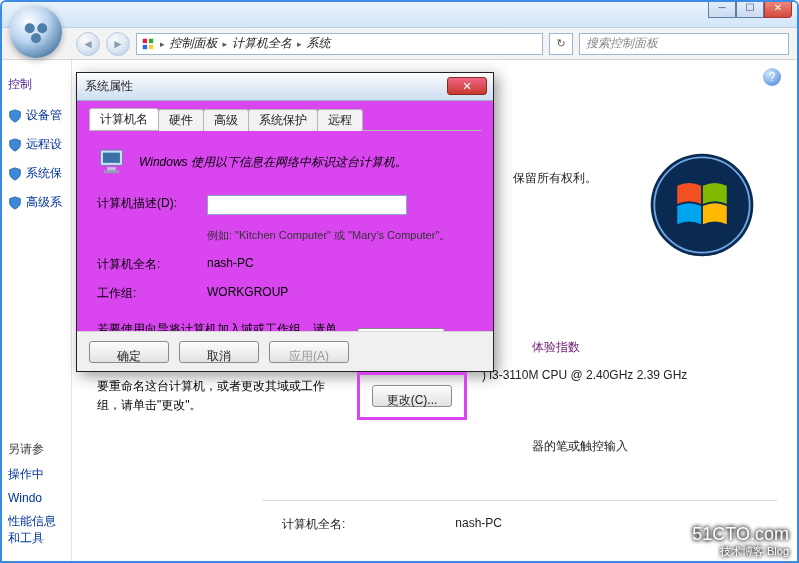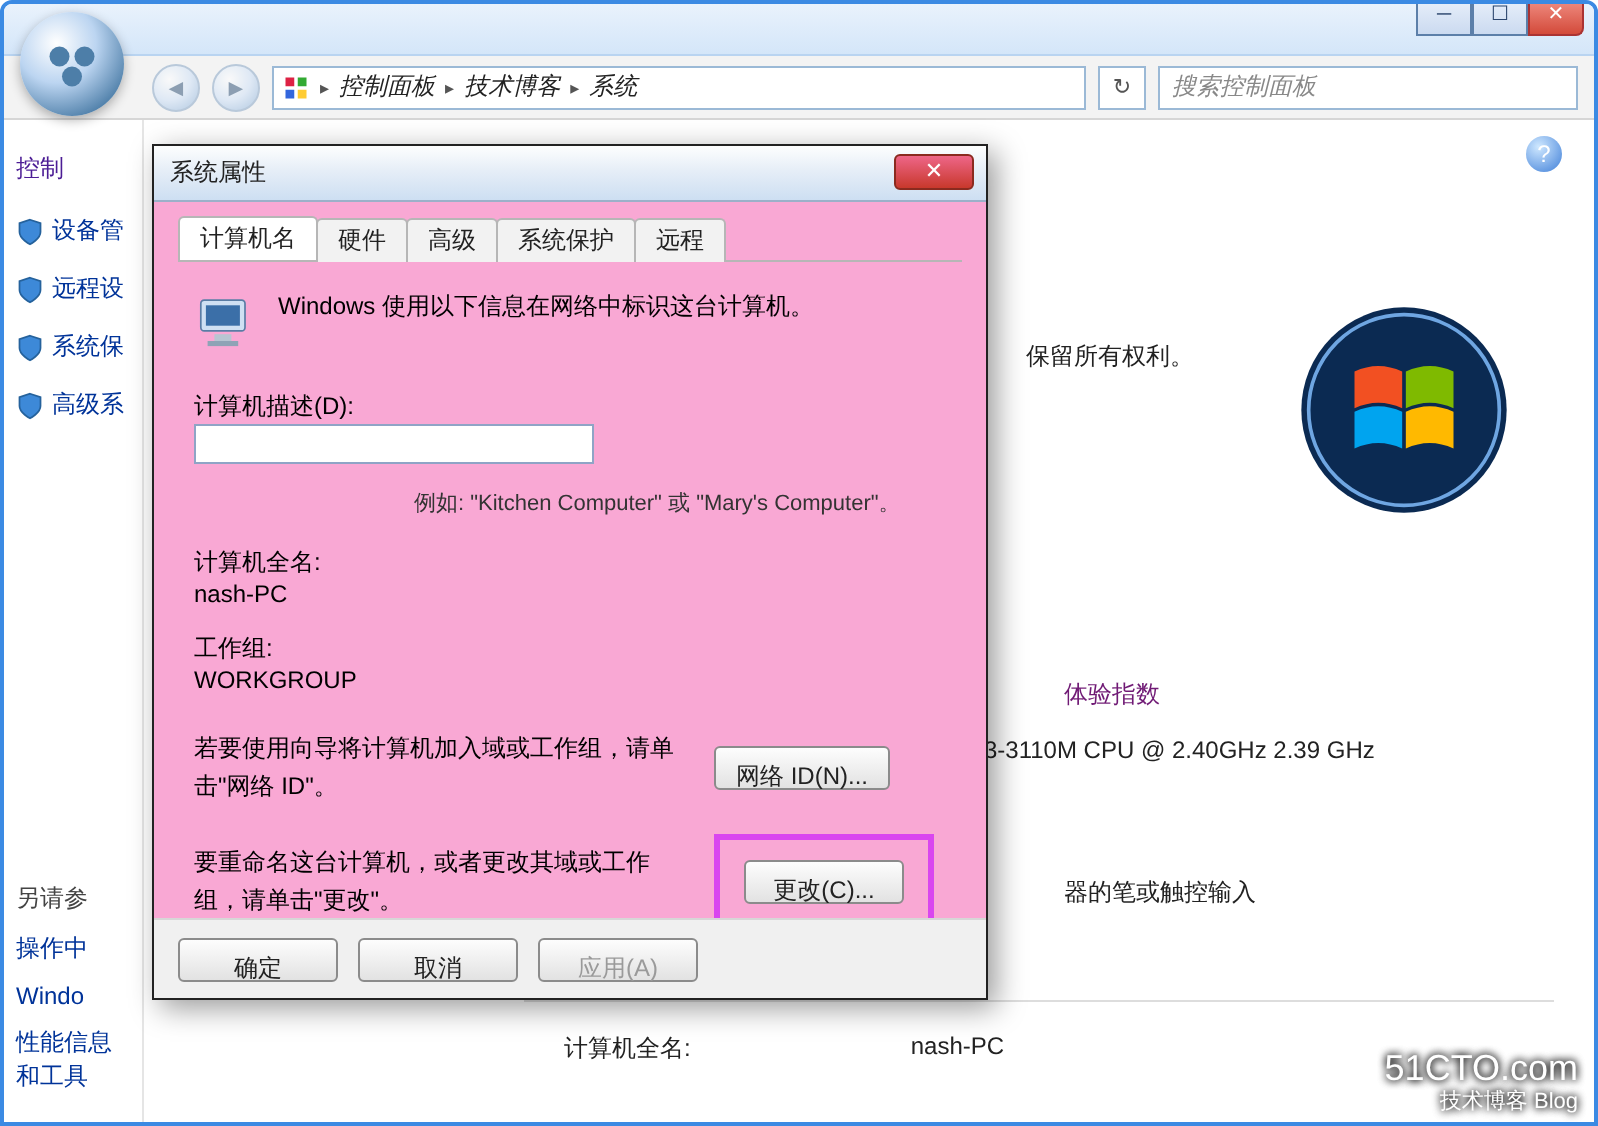--- a/index.html
+++ b/index.html
@@ -37,31 +37,31 @@
   .content .help-icon { position:absolute; top:8px; right:16px; width:18px; height:18px; border-radius:50%; background:radial-gradient(circle at 35% 30%,#cfe8ff,#3f7fd8); color:#fff; text-align:center; line-height:18px; font-size:12px;}
   .content .rights { position:absolute; top:110px; right:200px; }
   .content .win-logo { position:absolute; top:90px; right:40px; width:110px; height:110px; }
   .content .perf-link { position:absolute; top:279px; left:460px; color:#701a75; }
   .content .proc { position:absolute; top:308px; left:410px; color:#222; }
   .content .pen { position:absolute; top:378px; left:460px; }
   .content .compname-row { position:absolute; top:456px; left:210px; display:flex; gap:110px; }
   .content .sep { position:absolute; left:190px; right:20px; top:440px; border-top:1px solid #ddd;}
 
   
-  .dialog { position:absolute; top:72px; left:76px; width:418px; height:428px; border:1px solid #222; background:#f9a8d4; box-shadow:4px 4px 14px rgba(0,0,0,.4); z-index:10; }
+  .dialog { position:absolute; top:72px; left:76px; width:418px; height:300px; border:1px solid #222; background:#d946ef; box-shadow:4px 4px 14px rgba(0,0,0,.4); z-index:10; }
   .dlg-title { height:28px; background:linear-gradient(#fdfefe,#e6eef7 45%,#cddff2); border-bottom:1px solid #9bb0c9; display:flex; align-items:center; padding:0 8px; font-size:12px; color:#222; position:relative;}
   .dlg-title .dlg-close { position:absolute; top:4px; right:6px; width:40px; height:18px; border-radius:3px; background:linear-gradient(#e68,#c8382c); border:1px solid #8a2a1f; color:#fff; text-align:center; font-size:11px; line-height:16px;}
   .dlg-body { padding:8px 12px 0; font-size:12px; }
   .tabs { display:flex; border-bottom:1px solid #b6b6b6; height:22px;align-items:flex-end; }
   .tab { padding:2px 10px; border:1px solid #b6b6b6; border-bottom:none; margin-right:-1px; background:#f2f2f2; border-radius:3px 3px 0 0; position:relative; top:1px; color:#222;}
   .tab.active { background:#fff; top:0px; }
   .tab-content { padding:14px 8px 8px; }
-  .tc-intro { display:flex; gap:8px; margin-bottom:16px;}
+  .tc-intro { display:flex; align-items:center; gap:8px; margin-bottom:16px;font-style:italic;}
   .pc-icon { width:34px; height:34px; display:flex;align-items:center;justify-content:center; }
-  .row { display:flex; margin-bottom:12px;flex-direction:column; }
+  .row { display:flex; margin-bottom:12px; }
   .row .lbl { width:110px; }
   .row .val { flex:1; }
   .desc-input { width:200px; height:20px; border:1px solid #8fa4c6; background:#fff; }
   .hint { margin-left:110px; font-size:11px; color:#333; margin-top:4px; margin-bottom:12px; line-height:1.5;}
   .para-row { display:flex; align-items:center; margin-top:18px; gap:10px;}
   .para-row .txt { width:250px; line-height:1.6;}
   .btn { height:22px; padding:4px 10px; background:linear-gradient(#fdfdfd,#e2e2e2); border:1px solid #8b8b8b; border-radius:3px; font-size:12px; min-width:80px; text-align:center; line-height:20px; color:#222;}
   .btn.disabled { color:#9a9a9a;}
   .highlight-rect { border:3px solid #d946ef; padding:10px 12px; display:inline-block; }
   .dlg-footer { position:absolute; bottom:0; left:0; right:0; height:40px; background:#f0f0f0; border-top:1px solid #d7d7d7; display:flex; align-items:center; gap:10px; padding:0 12px;}
@@ -100,21 +100,21 @@
           <svg viewBox="0 0 16 16">
             <rect x="2" y="2" width="5" height="5" fill="#d24"></rect>
             <rect x="9" y="2" width="5" height="5" fill="#3a3"></rect>
             <rect x="2" y="9" width="5" height="5" fill="#36d"></rect>
             <rect x="9" y="9" width="5" height="5" fill="#fc3"></rect>
           </svg>
         </span>
       <span class="chev">▸</span>
       <span class="seg">控制面板</span>
       <span class="chev">▸</span>
-      <span class="seg">技术博客</span>
+      <span class="seg">计算机全名</span>
       <span class="chev">▸</span>
       <span class="seg">系统</span>
     </div>
     <div class="refreshbox">↻</div>
     <div class="searchbox">搜索控制面板</div>
   </div>
 
   <div class="outer-body">
     <div class="sidebar">
       <div class="sb-title">控制</div>

